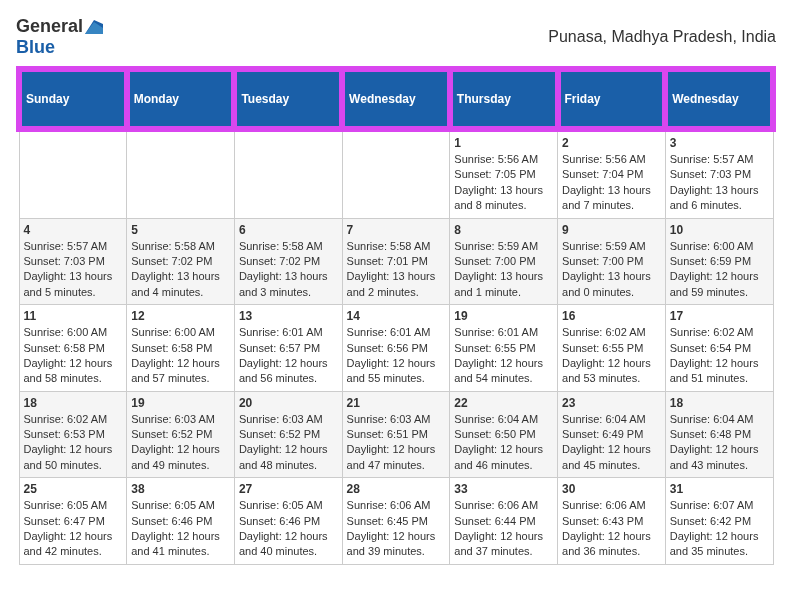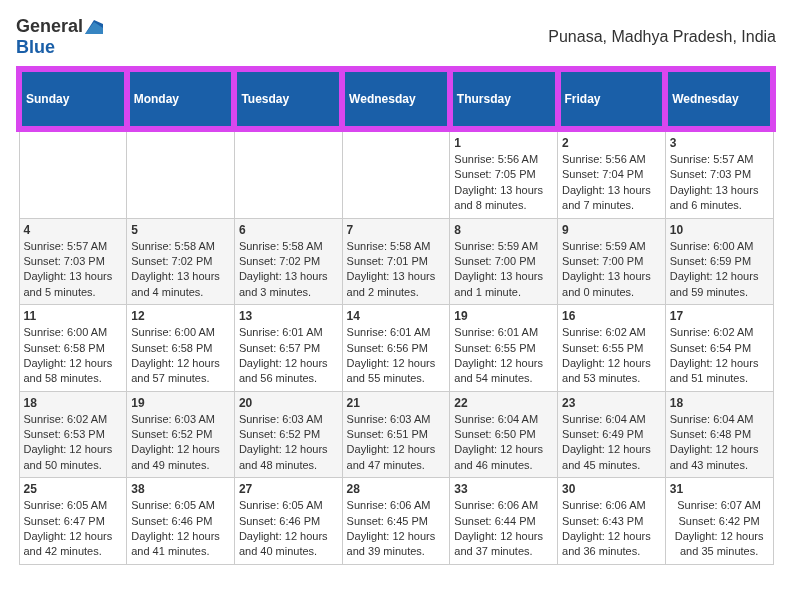--- a/index.html
+++ b/index.html
@@ -344,20 +344,20 @@
         </td>
         <td>
           <span class="day-number">30</span>
           <div class="day-info" style="white-space: pre-line;">Sunrise: 6:06 AM
 Sunset: 6:43 PM
 Daylight: 12 hours
 and 36 minutes.</div>
         </td>
         <td>
           <span class="day-number">31</span>
-          <div class="day-info" style="white-space: pre-line; text-align: center;">Sunrise: 6:07 AM
+          <div class="day-info" style="white-space: pre-line;">Sunrise: 6:07 AM
 Sunset: 6:42 PM
 Daylight: 12 hours
 and 35 minutes.</div>
         </td>
       </tr>
     </tbody>
 </table>
 
 </body></html>

